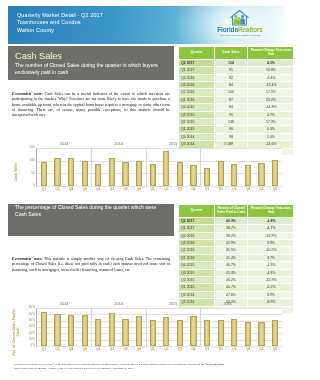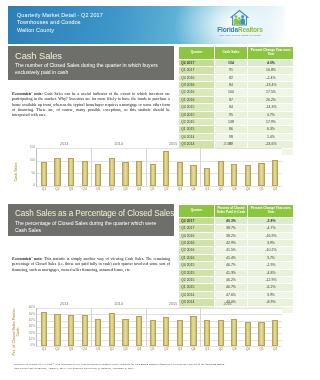--- a/index.html
+++ b/index.html
@@ -263,21 +263,20 @@
         <div class="yr-line" style="left: 54.4444px;"></div>
         <div class="yrlab" style="left: 54.4444px; width: 54.4444px; top: -6px;">2014</div>
         <div class="yr-line" style="left: 108.889px;"></div>
         <div class="yrlab" style="left: 108.889px; width: 54.4444px; top: -6px;">2015</div>
         <div class="yr-line" style="left: 163.333px;"></div>
         <div class="yrlab" style="left: 163.333px; width: 54.4444px; top: -6px;">2016</div>
       </div>
   </div>
 
   <div class="band" style="left:8px;top:204px;width:166px;height:32px;">
-    <div class="b-title" style="font-size:8.2px;">Cash Sales as a Percentage of Closed Sales</div>
     <div class="b-sub">The percentage of Closed Sales during the quarter which were Cash Sales</div>
   </div>
 
   <div class="note" style="left:12px;top:256px;width:158px;">
     <b>Economists' note:</b>
     <span>This statistic is simply another way of viewing Cash Sales. The remaining percentage of Closed Sales (i.e. those not paid fully in cash) each quarter involved some sort of financing, such as mortgages, owner/seller financing, assumed loans, etc.</span>
   </div>
 
   <table class="tbl" id="table2" style="left:178px;top:204px;width:107px;">
     <thead>

